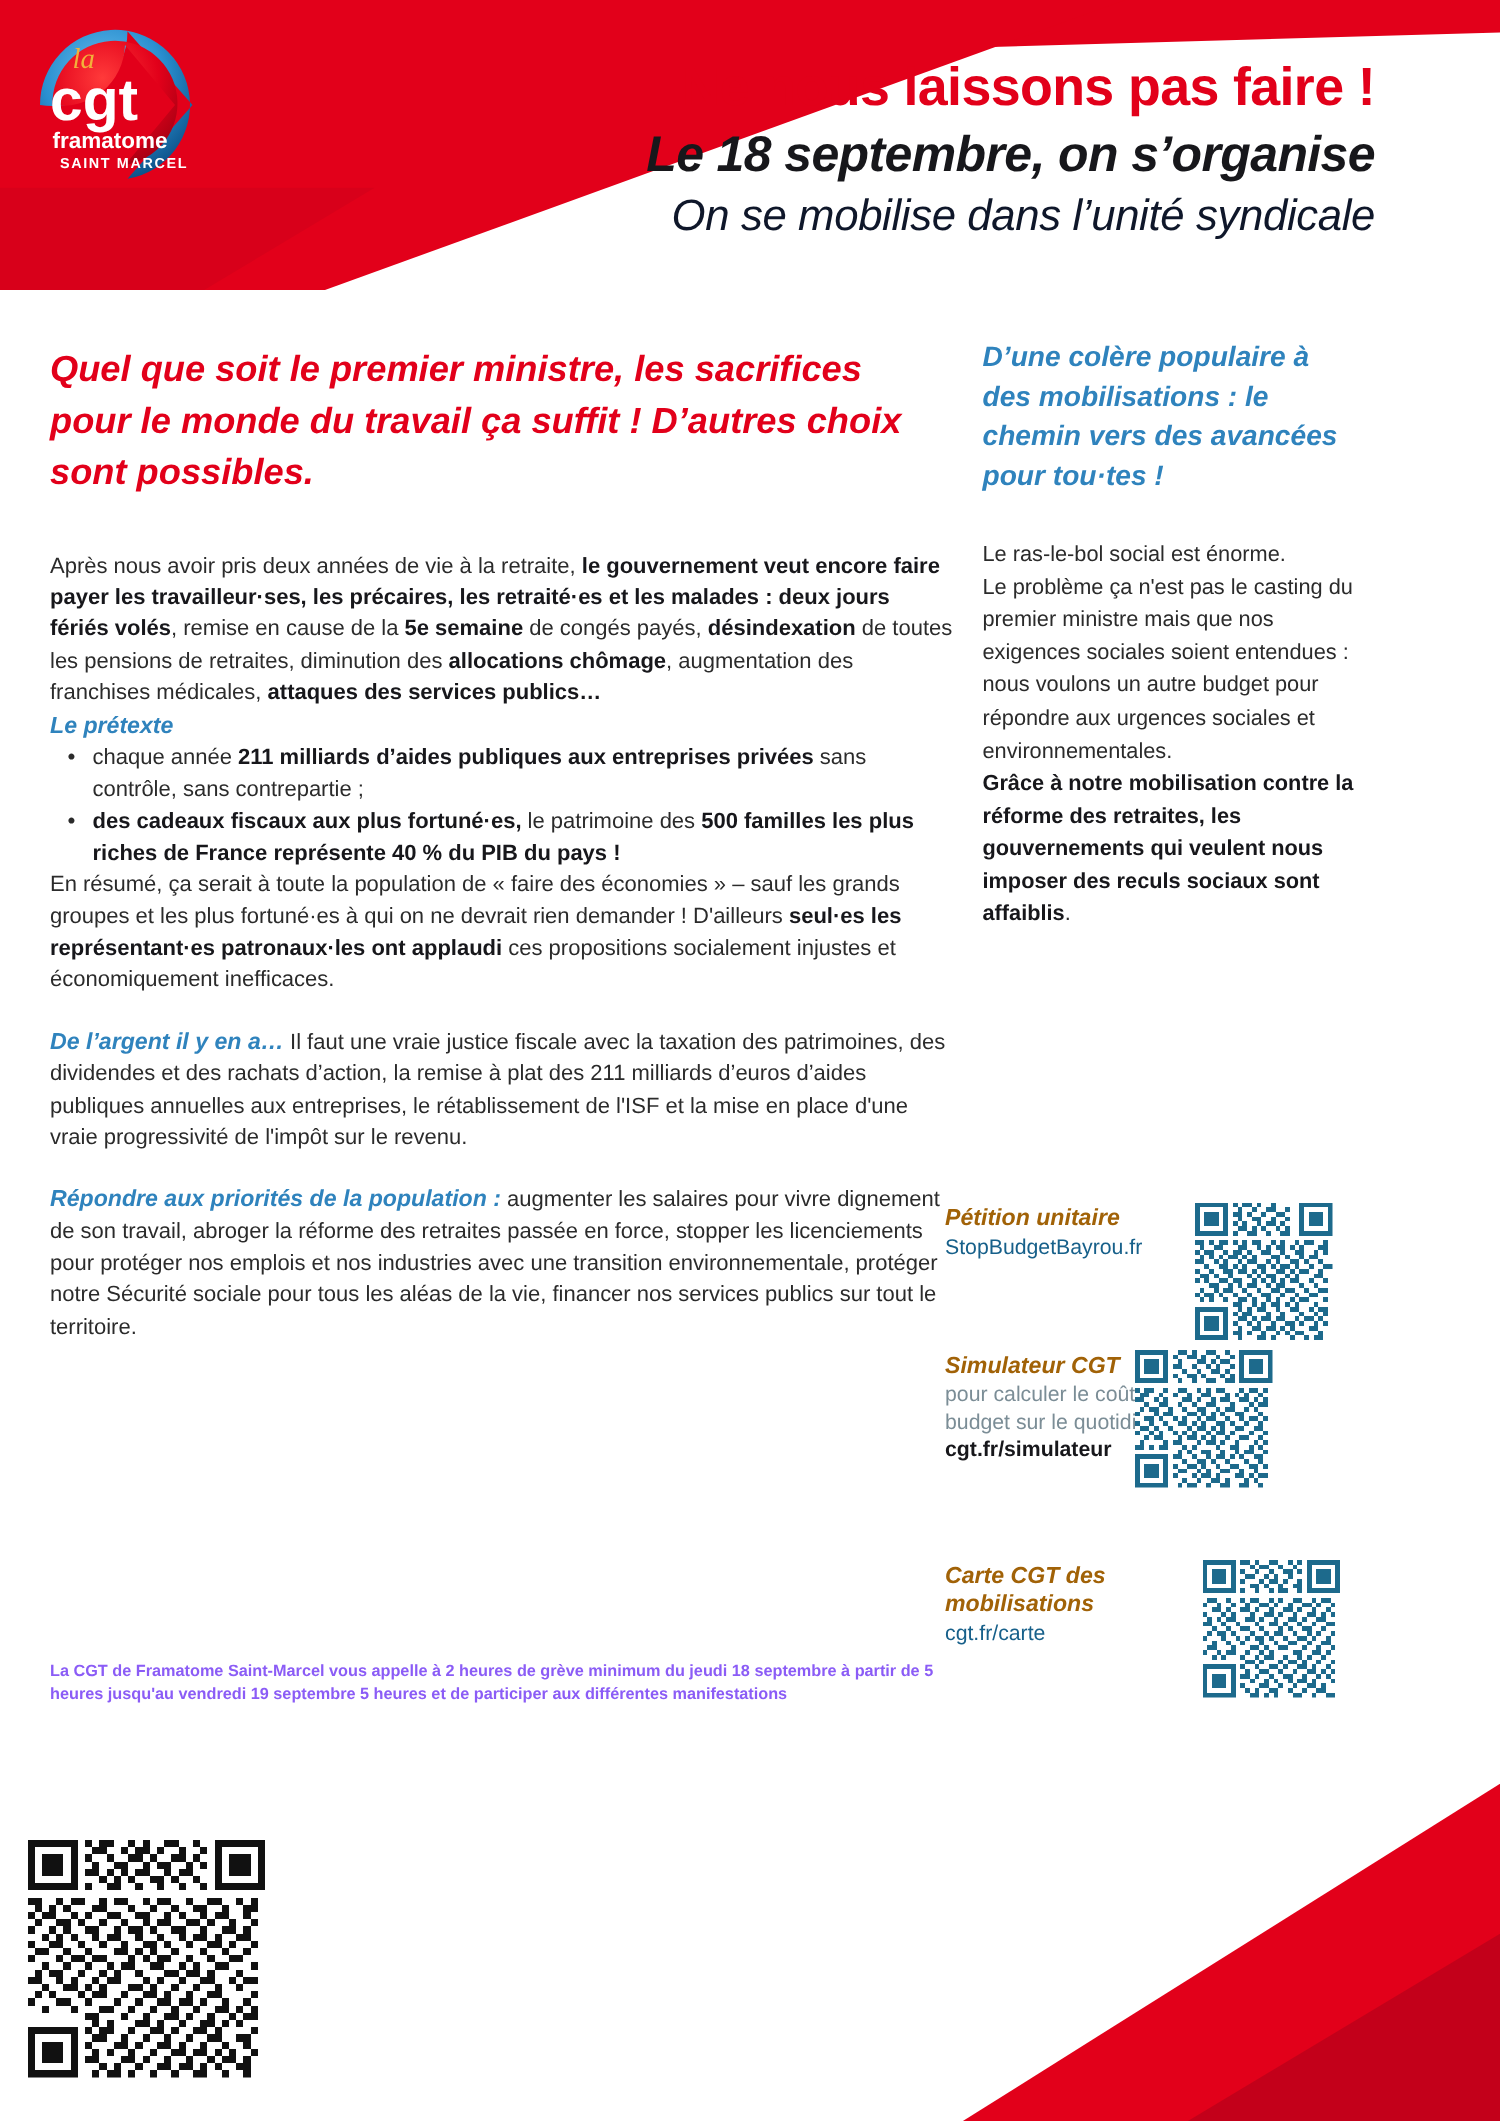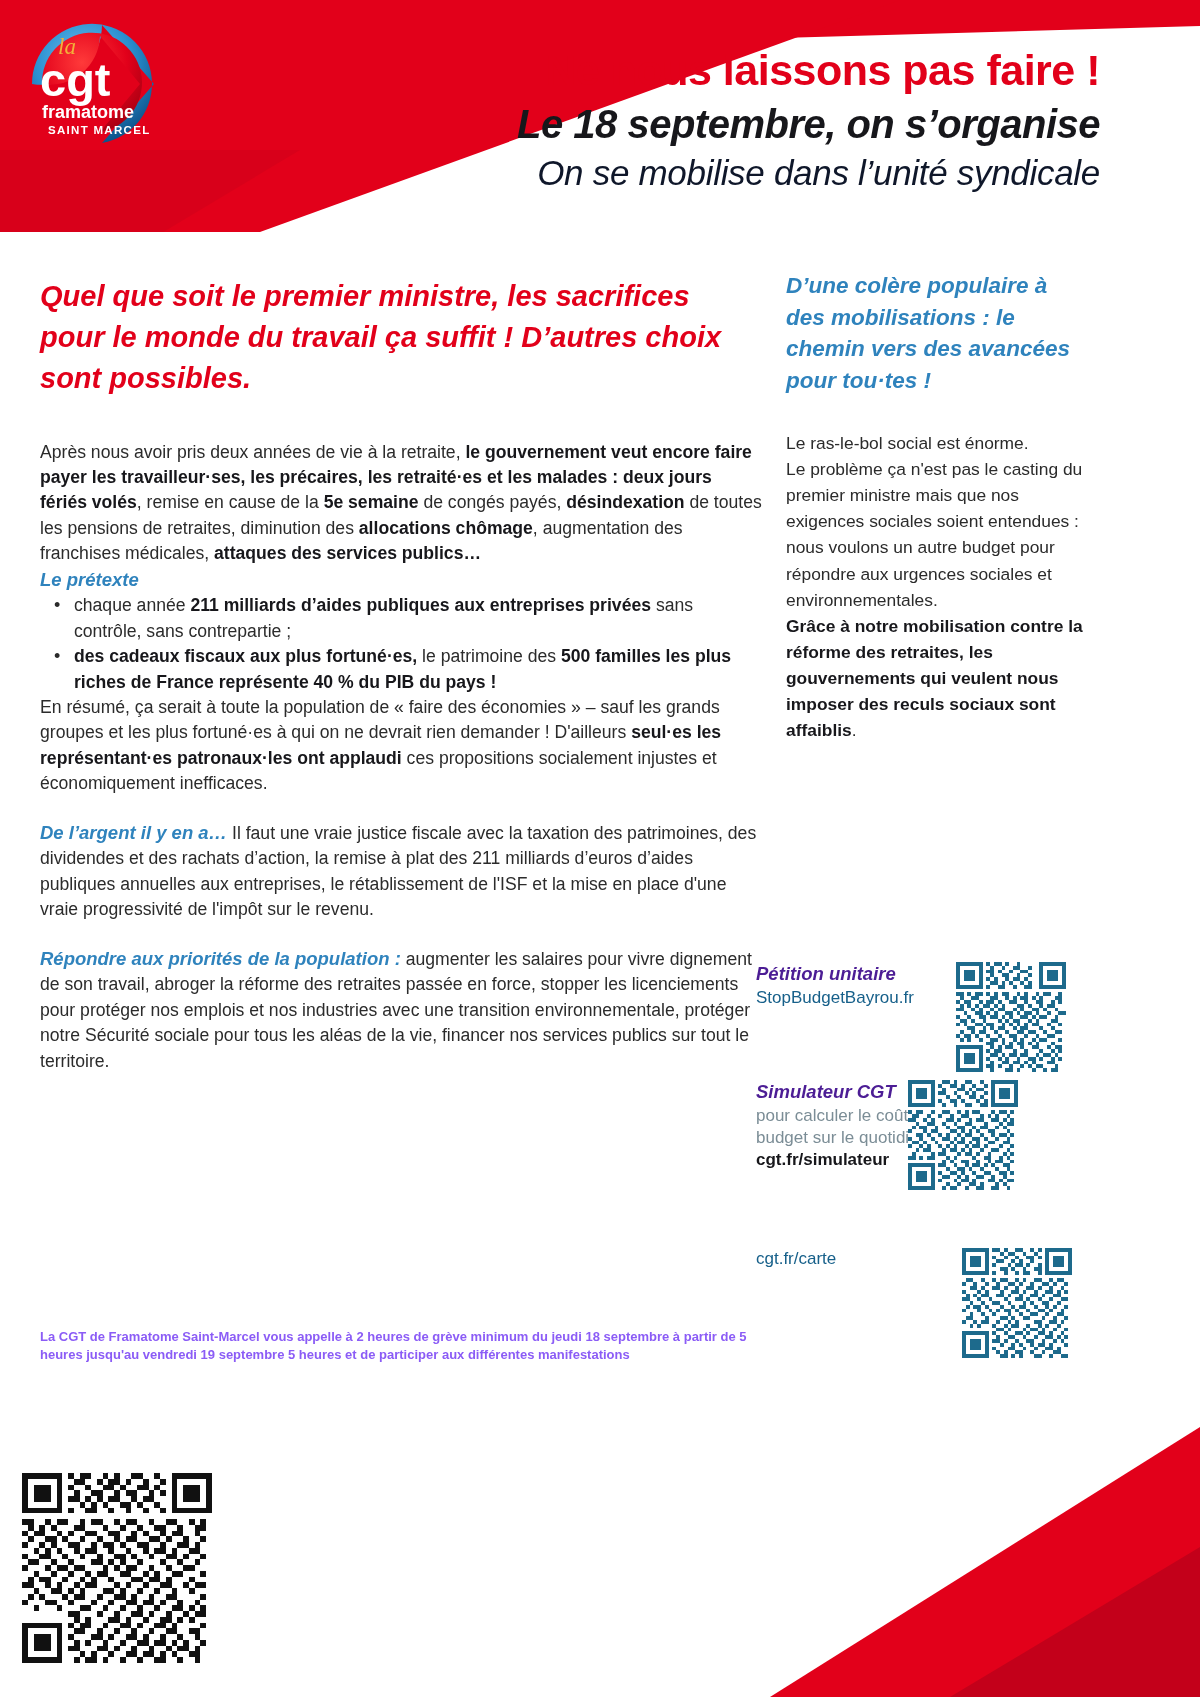--- a/index.html
+++ b/index.html
@@ -98,21 +98,21 @@
     color:#2f83bd;font-weight:bold;font-style:italic;
     font-size:22.5px;line-height:1.4;margin:0 0 34px 0;
   }
   .rbody p{font-size:17.4px;line-height:1.5;margin:0;color:#2b2b2b;}
   .rbody b{font-weight:bold;color:#17171b;}
 
   
   .qrblock{position:absolute;display:flex;align-items:flex-start;}
   .qrtext{width:200px;}
   .qr-title{
-    color:#4c1d95;font-weight:bold;font-style:italic;font-size:18.5px;
+    color:#a16207;font-weight:bold;font-style:italic;font-size:18.5px;
     line-height:1.25;margin:0 0 2px 0;
   }
   .qr-sub{color:#7b8d96;font-size:17px;line-height:1.28;margin:0;}
   .qr-url{color:#17608a;font-size:17px;line-height:1.28;margin:0;}
   .qr-url.b{font-weight:bold;color:#17171b;}
 
   .qr{display:block;}
 
   
   .btm-red-a{
@@ -655,20 +655,21 @@
         <rect x="15" y="28" width="1" height="1"></rect>
           <rect x="18" y="28" width="2" height="1"></rect>
         <rect x="22" y="28" width="2" height="1"></rect>
           <rect x="26" y="28" width="1" height="1"></rect>
       </g>
     </svg>
   </div>
 
   <div class="qrblock" style="left:756px;top:1248px;">
     <div class="qrtext">
+      <p class="qr-title">Carte CGT des mobilisations</p>
       <p class="qr-url">cgt.fr/carte</p>
     </div>
     <svg class="qr" width="110" height="110" viewBox="0 0 29 29" shape-rendering="crispEdges" style="margin-left:6px;">
       <rect width="29" height="29" fill="#ffffff"></rect>
       <g fill="#1d6a8c">
         <path d="M0 0h7v7h-7z M1 1h5v5h-5z" fill-rule="evenodd"></path>
         <rect x="2" y="2" width="3" height="3"></rect>
         <path d="M22 0h7v7h-7z M23 1h5v5h-5z" fill-rule="evenodd"></path>
         <rect x="24" y="2" width="3" height="3"></rect>
         <path d="M0 22h7v7h-7z M1 23h5v5h-5z" fill-rule="evenodd"></path>

